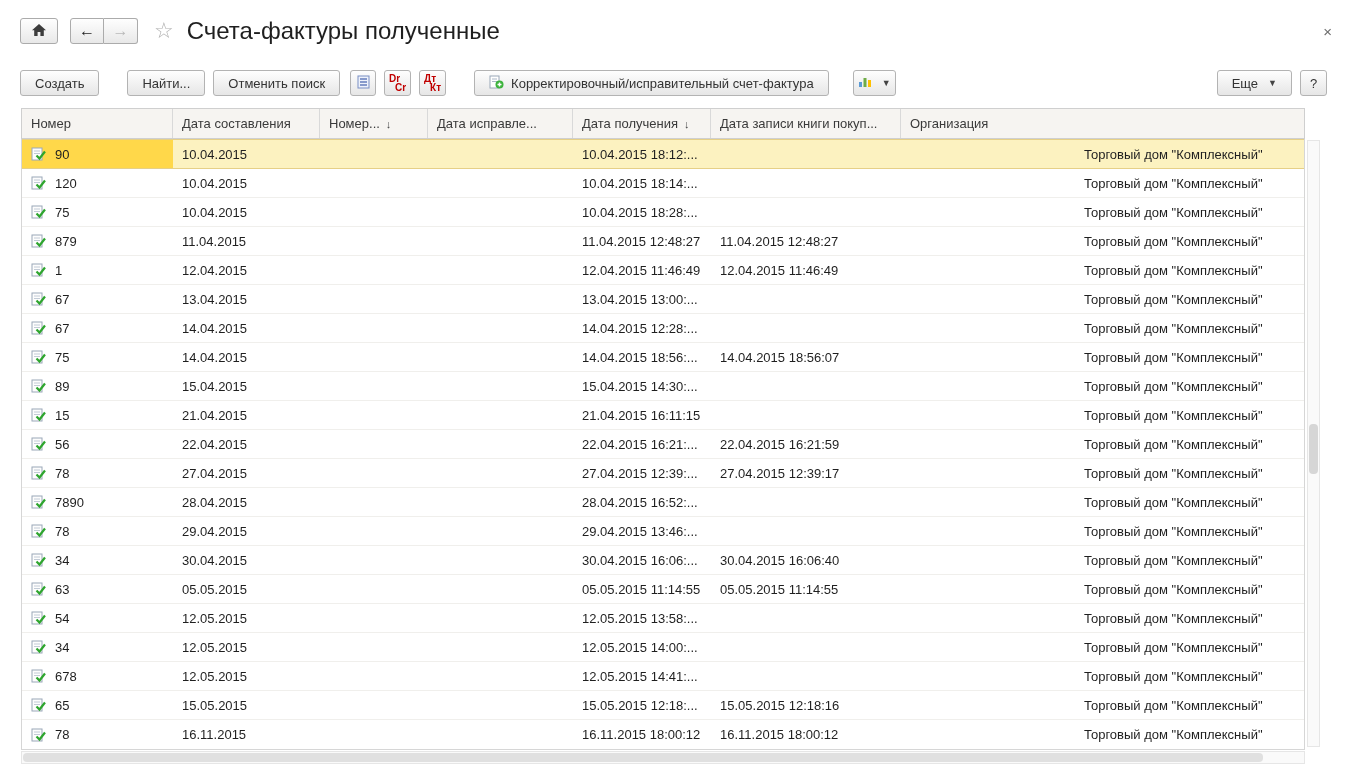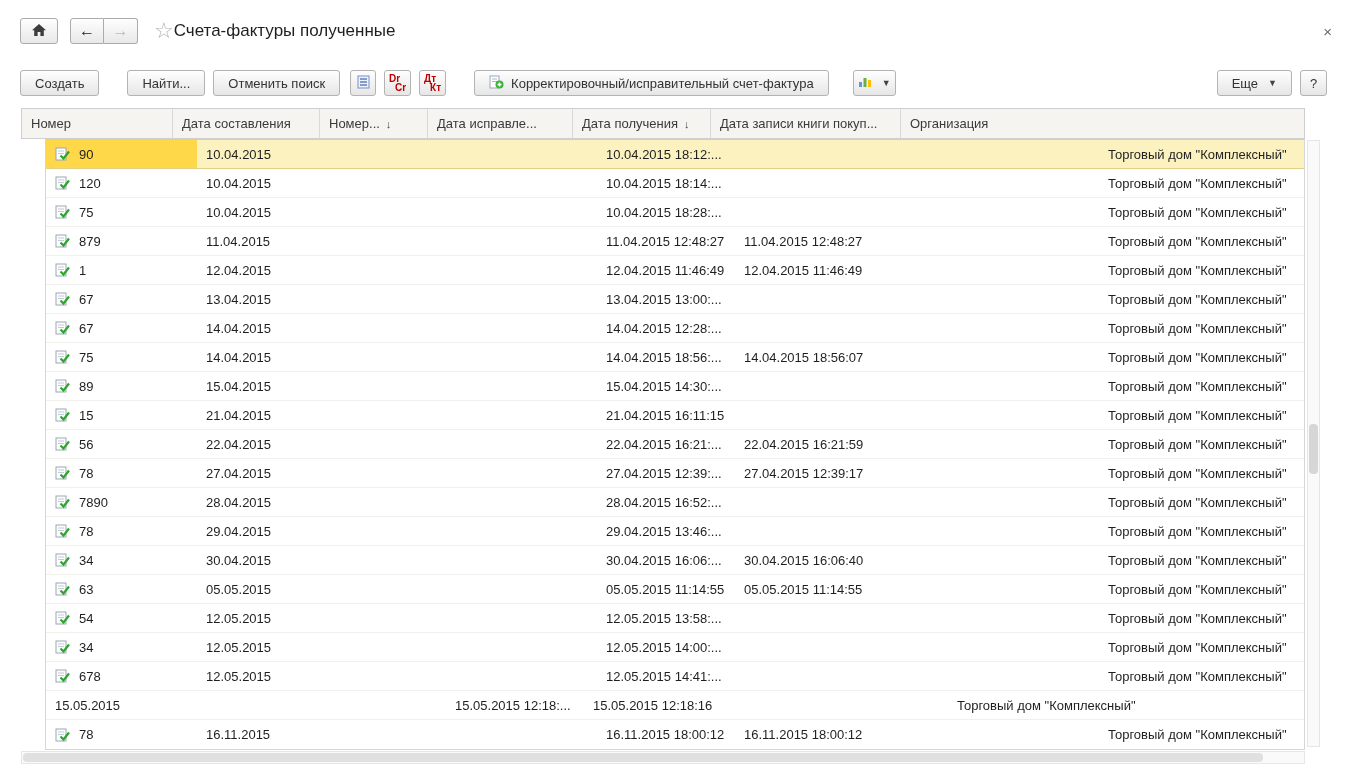--- a/index.html
+++ b/index.html
@@ -11,21 +11,21 @@
   .titlebar { position:absolute; top:0; left:0; right:0; height:62px; display:flex; align-items:center; padding:0 20px; }
   .nav-btn { height:26px; min-width:34px; display:inline-flex; align-items:center; justify-content:center;
     border:1px solid #ababab; background:linear-gradient(#fefefe,#e8e8e8); border-radius:3px; cursor:pointer; }
   .home { width:38px; margin-right:12px; }
   .nav-group { display:inline-flex; }
   .nav-group .nav-btn:first-child { border-radius:3px 0 0 3px; }
   .nav-group .nav-btn:last-child { border-radius:0 3px 3px 0; border-left:none; }
   .arrow-back { color:#222; font-size:16px; font-weight:bold; }
   .arrow-fwd { color:#b8b8b8; font-size:16px; font-weight:bold; }
   .star { margin-left:16px; color:#b0b0b0; font-size:22px; line-height:22px; cursor:pointer; }
-  .page-title { font-size:17px; color:#1f1f1f; }
+  .page-title { margin-left:13px; font-size:24px; color:#1f1f1f; }
   .close-x { position:absolute; right:15px; top:23px; color:#6d6d6d; font-size:15px; cursor:pointer; }
 
   
   .toolbar { position:absolute; top:69px; left:20px; right:20px; height:28px; display:flex; align-items:center; }
   .btn { height:26px; padding:9px 14px; display:inline-flex; align-items:center; gap:7px;
     border:1px solid #b3b3b3; border-radius:3px; background:linear-gradient(#fefefe,#e6e6e6);
     font-size:13px; color:#333; cursor:pointer; white-space:nowrap; }
   .icon-btn { padding:0 4px; min-width:26px; justify-content:center; }
   .m28 { margin-left:28px; } .m24 { margin-left:24px; } .m10 { margin-left:10px; } .m8 { margin-left:8px; }
   .spacer { flex:1; }
@@ -34,21 +34,21 @@
   .dd-arrow { font-size:9px; color:#444; margin-left:3px; }
   .help-btn { width:27px; justify-content:center; padding:0; }
 
   
   .table { position:absolute; left:21px; top:108px; width:1284px; }
   .thead { display:flex; height:31px; background:#f6f4f1; border:1px solid #cfcfcf; }
   .th { display:flex; align-items:center; padding:0 9px; border-right:1px solid #d9d9d9;
     color:#3a3a3a; overflow:hidden; white-space:nowrap; cursor:pointer; }
   .th:last-child { border-right:none; }
   .sort { margin-left:6px; font-size:11px; color:#444; }
-  .tbody { border:1px solid #d6d6d6; border-top:none;margin-left:24px; }
+  .tbody { border:1px solid #d6d6d6; border-top:none; }
   .trow { display:flex; height:29px; background:#fff; border-bottom:1px solid #f0efec; cursor:pointer; }
   .trow:last-child { border-bottom:none; }
   .td { display:flex; align-items:center; padding:0 9px; white-space:nowrap; overflow:hidden; color:#1f1f1f; }
   .w0{width:151px;} .w1{width:147px;} .w2{width:108px;} .w3{width:145px;}
   .w4{width:138px;} .w5{width:190px;} .w6{width:174px;} .w7{flex:1;}
   .doc-icon { display:inline-flex; margin-right:9px; flex:0 0 auto; }
   .trow.selected { background:#fcf2c0; border-top:1px solid #e6d087; border-bottom:1px solid #e6d087; height:30px; }
   .trow.selected .w0 { background:#ffd84a; }
 
   
@@ -556,20 +556,31 @@
       </div>
       <div class="td w1 v-composed">12.05.2015</div>
       <div class="td w2 v-num2"></div>
       <div class="td w3 v-fixed"></div>
       <div class="td w4 v-received">12.05.2015 14:41:...</div>
       <div class="td w5 v-book"></div>
       <div class="td w6 v-corr"></div>
       <div class="td w7 v-org">Торговый дом "Комплексный"</div>
     </div>
         <div class="trow">
+      <div class="td w0">
+        <span class="doc-icon">
+          <svg width="15" height="14" viewBox="0 0 15 14">
+            <rect x="1" y="1" width="10" height="12" fill="#fdfdfd" stroke="#9aa7b8"></rect>
+            <line x1="3" y1="4" x2="9" y2="4" stroke="#c2cbd6"></line>
+            <line x1="3" y1="6.5" x2="9" y2="6.5" stroke="#c2cbd6"></line>
+            <path d="M5.5 8.5 L8.5 11.5 L14 4.5" stroke="#2ea52e" stroke-width="2.2" fill="none"></path>
+          </svg>
+        </span>
+        <span class="v-number">65</span>
+      </div>
       <div class="td w1 v-composed">15.05.2015</div>
       <div class="td w2 v-num2"></div>
       <div class="td w3 v-fixed"></div>
       <div class="td w4 v-received">15.05.2015 12:18:...</div>
       <div class="td w5 v-book">15.05.2015 12:18:16</div>
       <div class="td w6 v-corr"></div>
       <div class="td w7 v-org">Торговый дом "Комплексный"</div>
     </div>
         <div class="trow">
       <div class="td w0">

